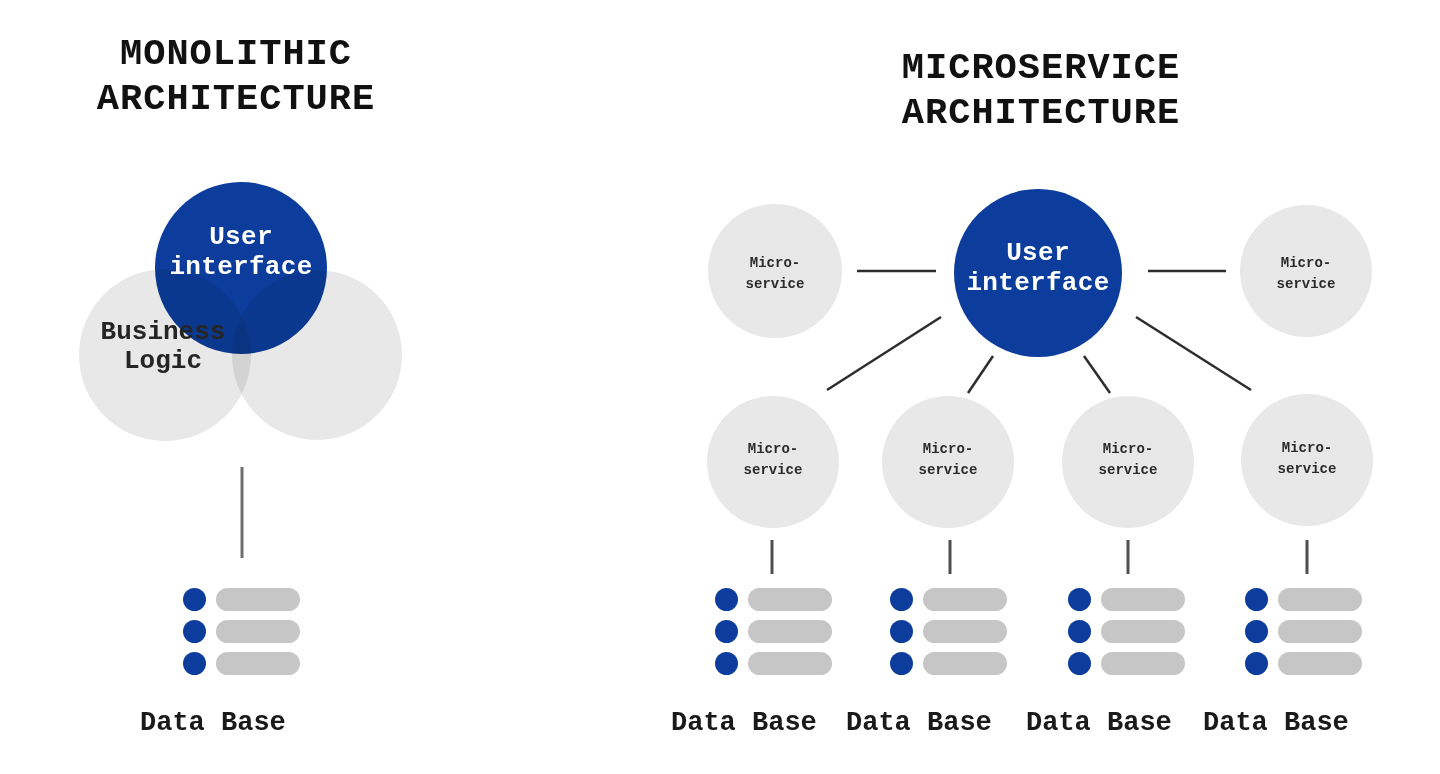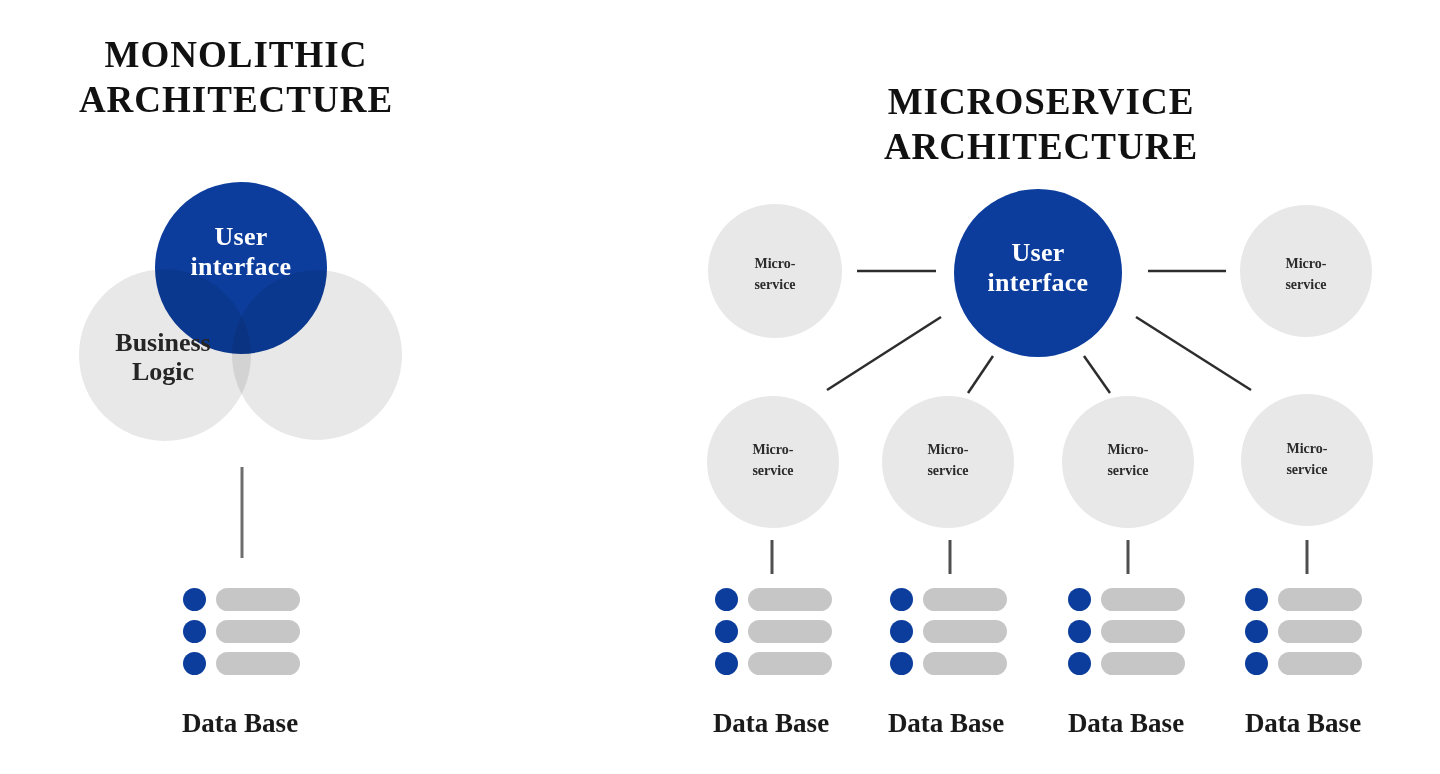--- a/index.html
+++ b/index.html
@@ -1,36 +1,36 @@
 <!DOCTYPE html>
 <html><head>
 <meta charset="utf-8">
 <style>
   html,body{margin:0;padding:0;background:#ffffff;}
   .canvas{
     position:relative;
     width:1440px;height:774px;
     background:#ffffff;
     overflow:hidden;
-    font-family:Liberation Serif, serif;
+    font-family:Liberation Mono, monospace;
   }
   .lines{position:absolute;left:0;top:0;pointer-events:none;}
 
   .title{
     position:absolute;
     text-align:center;
     font-size:37px;
     line-height:45px;
     font-weight:800;
     letter-spacing:1px;
     color:#111111;
     width:400px;
   }
   .title-mono{left:36px;top:32px;}
-  .title-micro{left:841px;top:46px;margin-top:33px;}
+  .title-micro{left:841px;top:46px;}
 
   .circle{position:absolute;border-radius:50%;}
   .c-blue{background:#0c3d9d;}
   .c-gray{background:#e8e8e8;}
   .mult{mix-blend-mode:multiply;}
 
   .lbl{
     position:absolute;
     text-align:center;
     white-space:pre-line;
@@ -65,21 +65,20 @@
     gap:9px;
     z-index:4;
   }
   .db-row{display:flex;align-items:center;gap:10px;}
   .db-dot{width:23px;height:23px;border-radius:50%;background:#0c3d9d;}
   .db-bar{width:84px;height:23px;border-radius:12px;background:#c6c6c6;}
   .db-label{
     position:absolute;
     top:708px;
     width:200px;
-    text-align:center;
     font-size:27px;
     font-weight:700;
     color:#1a1a1a;
     z-index:5;
   }
 </style>
 </head>
 <body>
 
 <div class="canvas">
@@ -106,21 +105,21 @@
     <div>MONOLITHIC</div>
     <div>ARCHITECTURE</div>
   </div>
 
   <div class="circle c-blue" style="left:155px;top:182px;width:172px;height:172px;"></div>
   <div class="circle c-gray mult" style="left:79px;top:269px;width:172px;height:172px;"></div>
   <div class="circle c-gray mult" style="left:232px;top:270px;width:170px;height:170px;"></div>
 
   <div class="lbl lbl-ui" style="left:141px;top:222px;">User
 interface</div>
-  <div class="lbl lbl-venn" style="left:63px;top:328px;">Business
+  <div class="lbl lbl-venn" style="left:63px;top:318px;">Business
 Logic</div>
 
   <div class="db" style="left:183px;top:588px;">
     <div class="db-row">
         <span class="db-dot"></span>
         <span class="db-bar"></span>
       </div>
     <div class="db-row">
         <span class="db-dot"></span>
         <span class="db-bar"></span>

